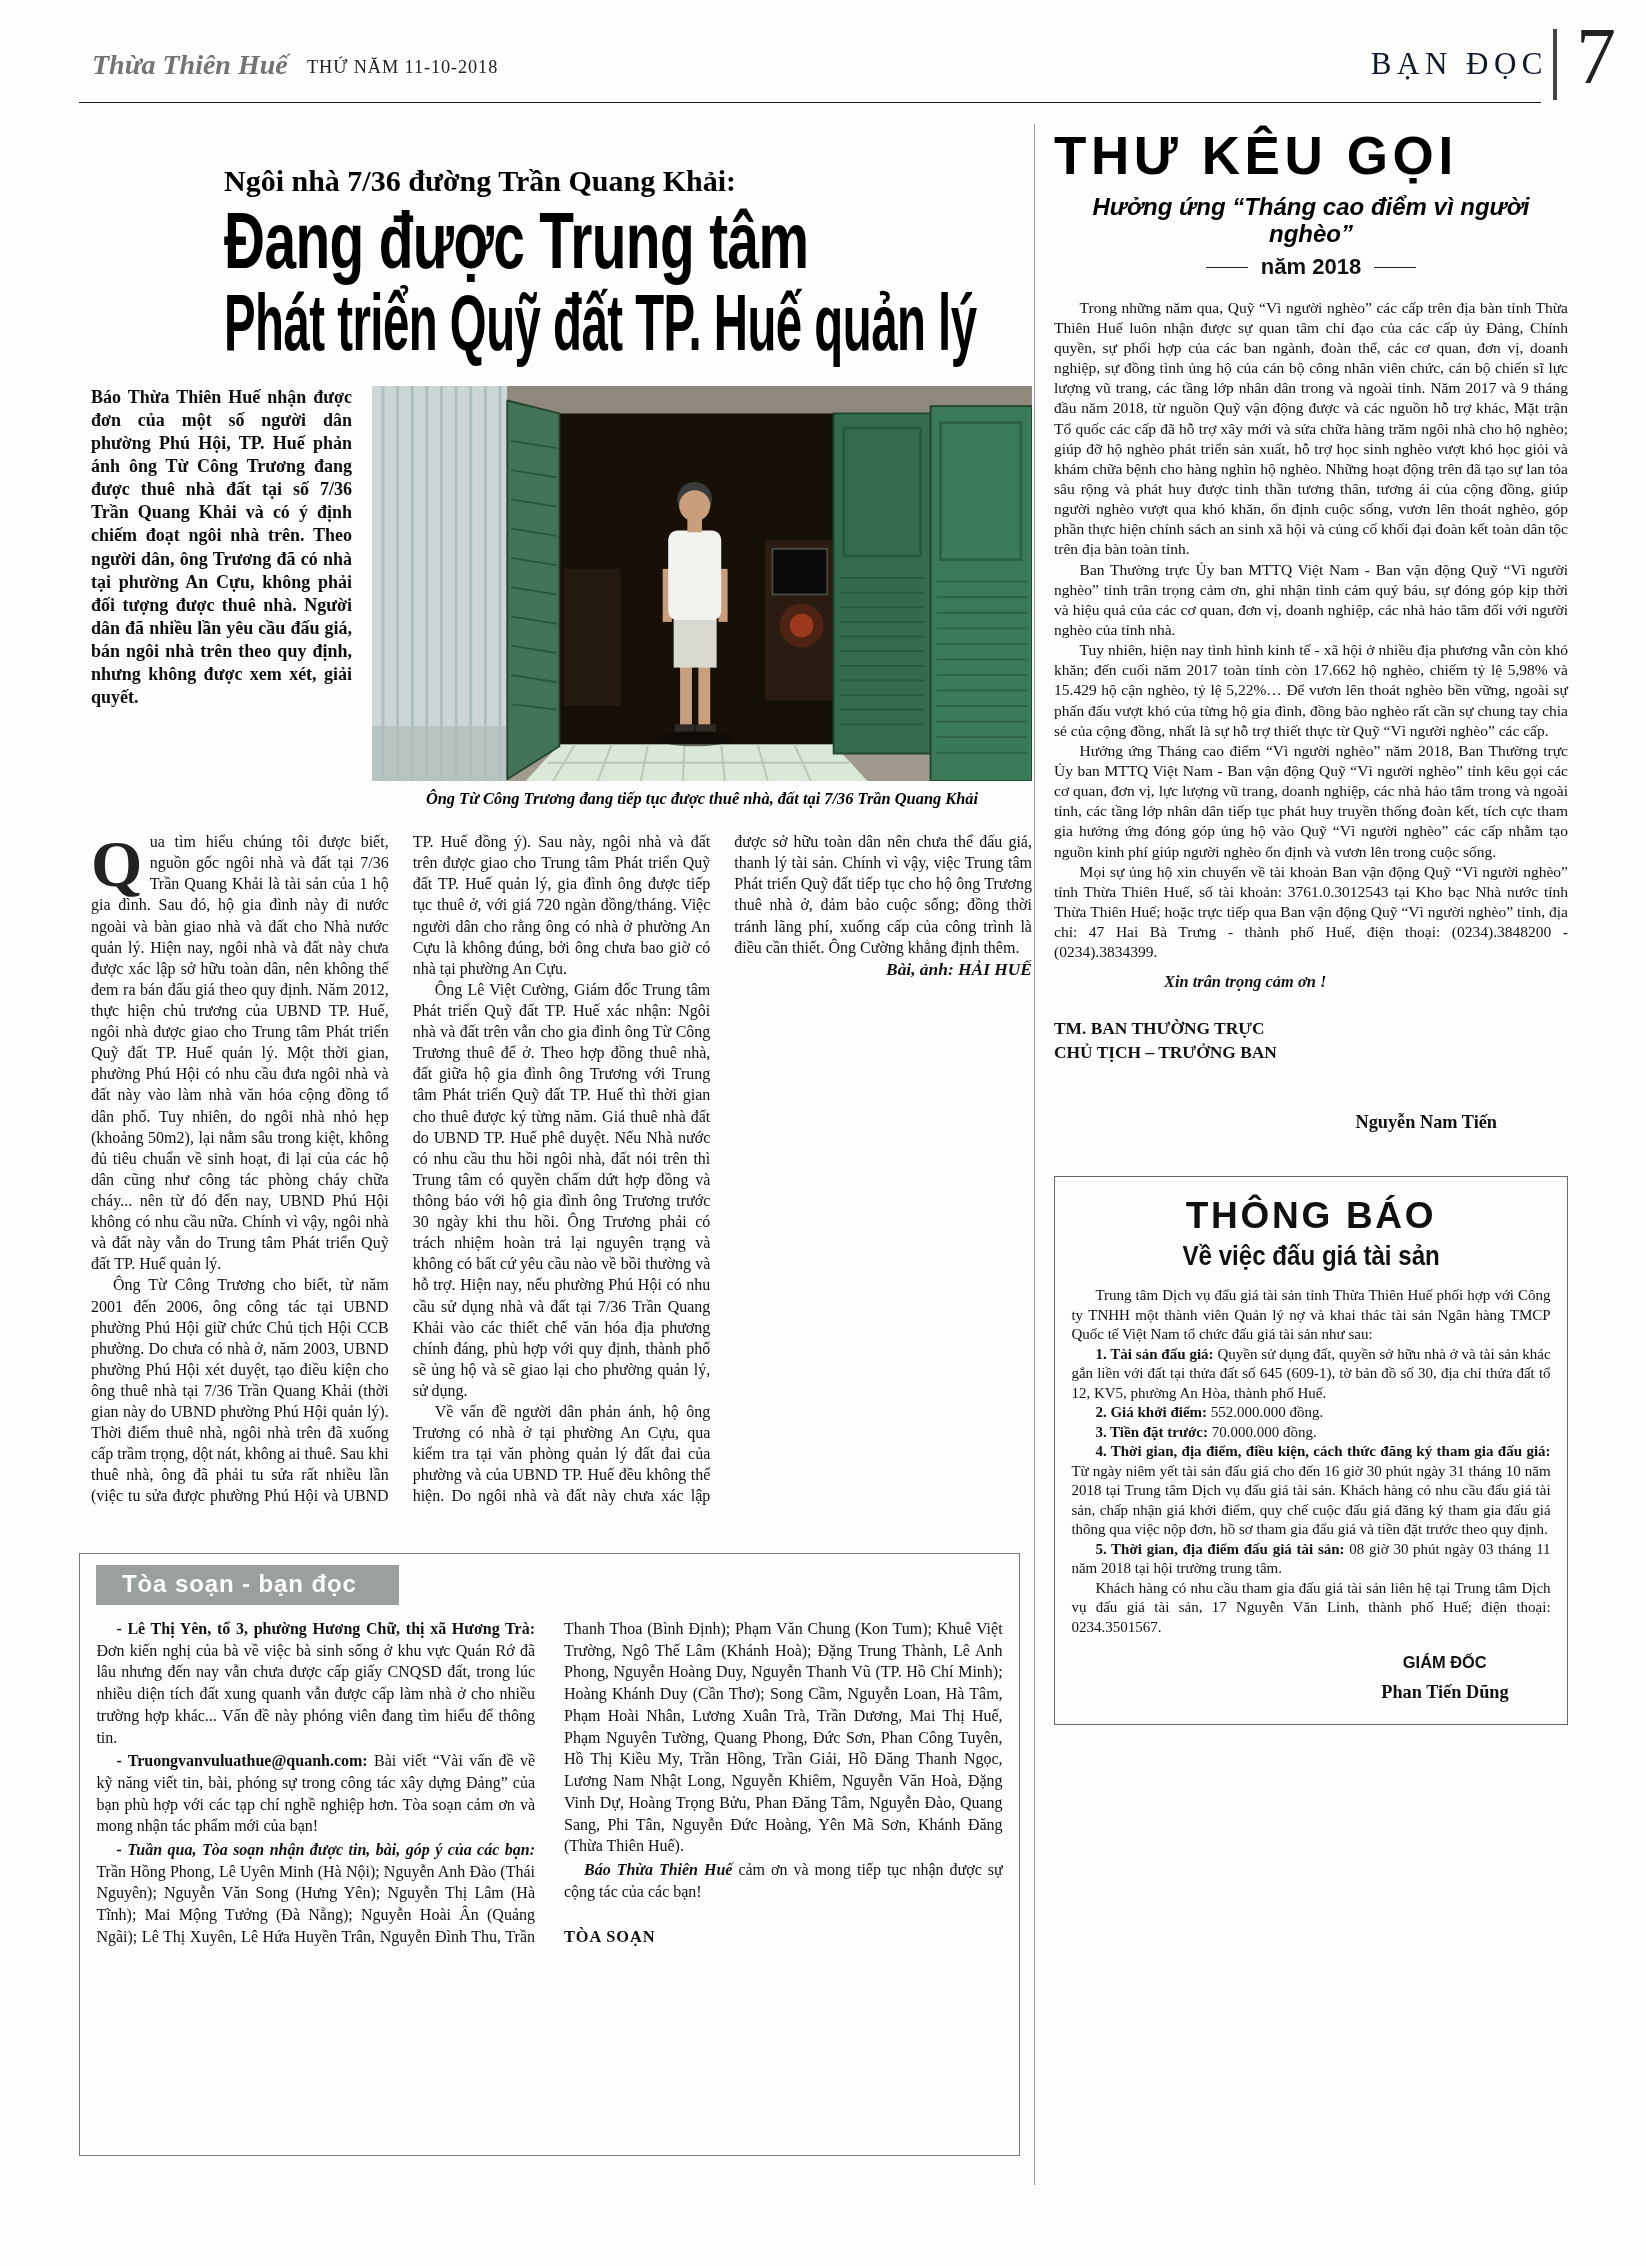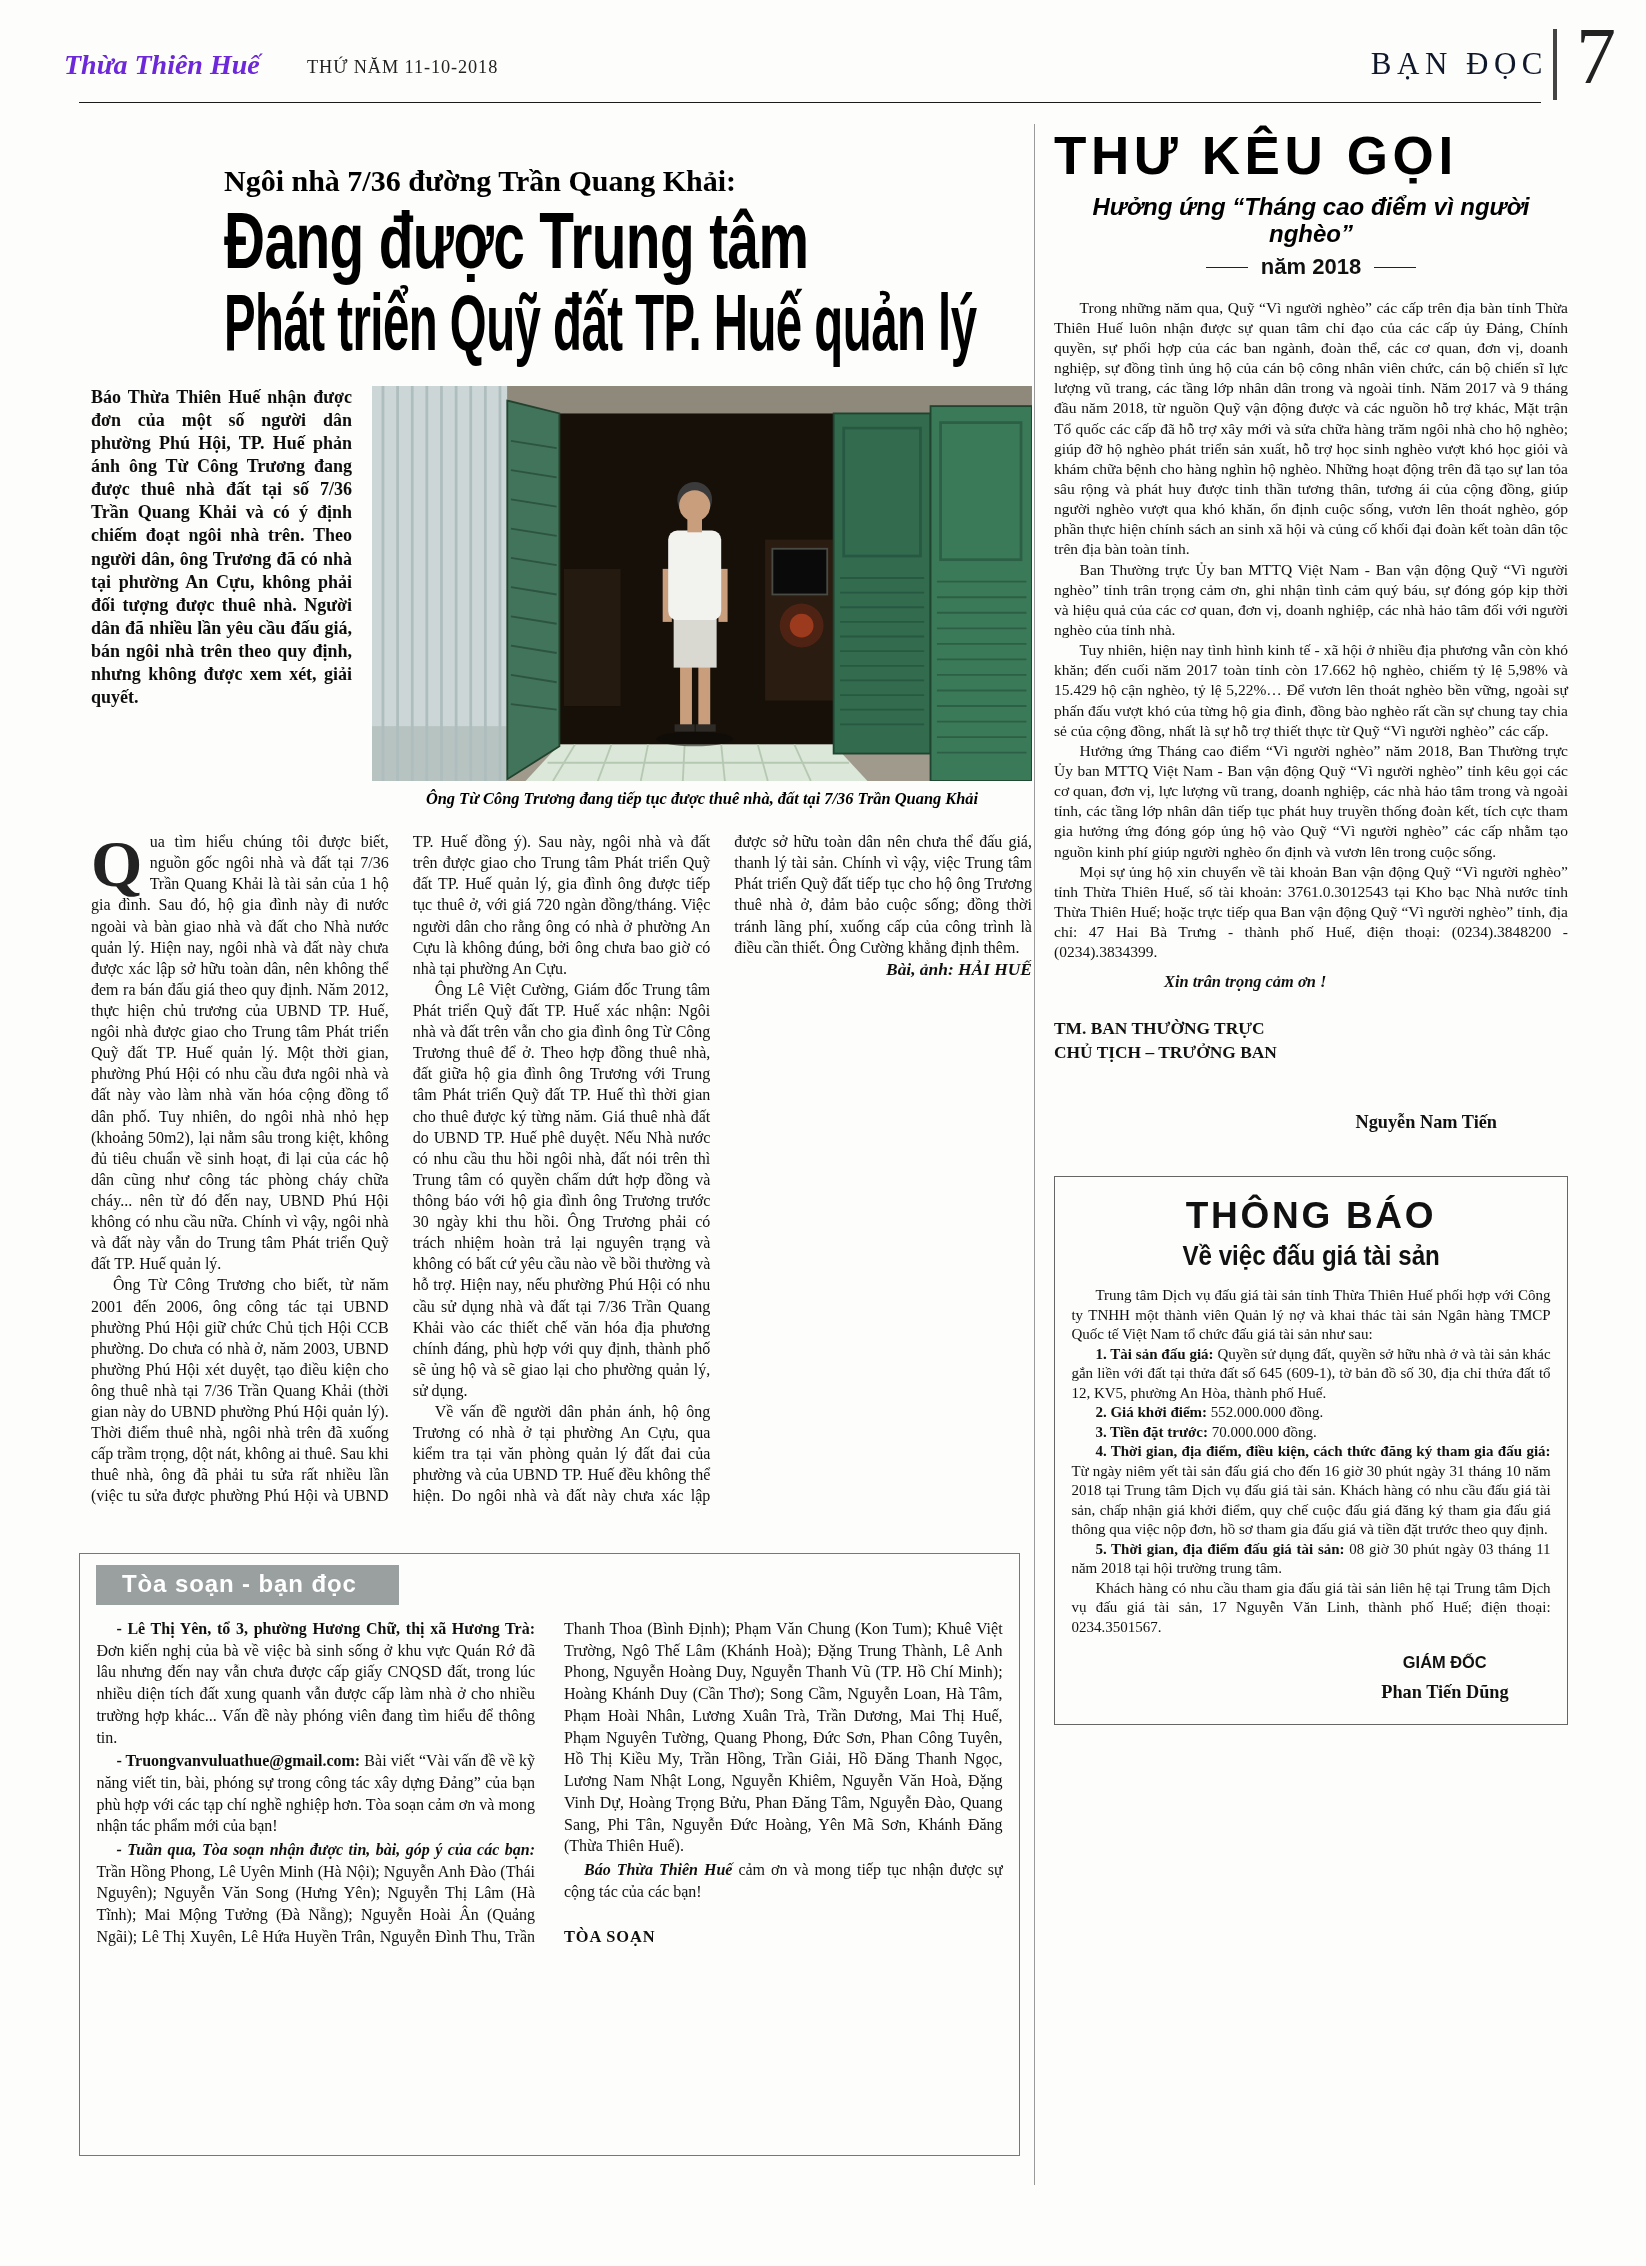--- a/index.html
+++ b/index.html
@@ -4,21 +4,21 @@
 <style>
   * { margin:0; padding:0; box-sizing:border-box; }
   html,body { background:#e8e8e4; }
   .page {
     position:relative; width:1647px; height:2267px; background:#fdfdfb;
     margin:0 auto; overflow:hidden; color:#111;
     font-family:"Liberation Serif", serif;
   }
 
   
-  .masthead { position:absolute; left:64px; top:51px; font:bold italic 28px/1 "Liberation Serif", serif; color:#6d28d9; }
+  .masthead { position:absolute; left:92px; top:51px; font:bold italic 28px/1 "Liberation Serif", serif; color:#737373; }
   .issue-date { position:absolute; left:307px; top:58px; font:18.3px/1 "Liberation Serif", serif; letter-spacing:0.9px; color:#222; }
   .section-label { position:absolute; right:99px; top:48px; font:31px/1 "Liberation Serif", serif; letter-spacing:5.5px; color:#0f172a; }
   .pagenum-bar { position:absolute; left:1553px; top:29px; width:3.7px; height:71px; background:#444; }
   .page-number { position:absolute; right:31px; top:16.4px; font:80px/1 "Liberation Serif", serif; color:#222; }
   .header-rule { position:absolute; left:79px; top:102px; width:1462px; border-top:1.8px solid #1b1b1b; }
 
   
   .left-col { position:absolute; left:91px; top:122px; width:941px;margin-top:38px; }
   .v-divider { position:absolute; left:1034px; top:124px; width:0.9px; height:2061px; background:#9a9a9a; }
   .right-col { position:absolute; left:1054px; top:128px; width:514px; }
@@ -215,21 +215,21 @@
       <p>Ông Lê Việt Cường, Giám đốc Trung tâm Phát triển Quỹ đất TP. Huế xác nhận: Ngôi nhà và đất trên vẫn cho gia đình ông Từ Công Trương thuê để ở. Theo hợp đồng thuê nhà, đất giữa hộ gia đình ông Trương với Trung tâm Phát triển Quỹ đất TP. Huế thì thời gian cho thuê được ký từng năm. Giá thuê nhà đất do UBND TP. Huế phê duyệt. Nếu Nhà nước có nhu cầu thu hồi ngôi nhà, đất nói trên thì Trung tâm có quyền chấm dứt hợp đồng và thông báo với hộ gia đình ông Trương trước 30 ngày khi thu hồi. Ông Trương phải có trách nhiệm hoàn trả lại nguyên trạng và không có bất cứ yêu cầu nào về bồi thường và hỗ trợ. Hiện nay, nếu phường Phú Hội có nhu cầu sử dụng nhà và đất tại 7/36 Trần Quang Khải vào các thiết chế văn hóa địa phương chính đáng, phù hợp với quy định, thành phố sẽ ủng hộ và sẽ giao lại cho phường quản lý, sử dụng.</p>
       <p>Về vấn đề người dân phản ánh, hộ ông Trương có nhà ở tại phường An Cựu, qua kiểm tra tại văn phòng quản lý đất đai của phường và của UBND TP. Huế đều không thể hiện. Do ngôi nhà và đất này chưa xác lập được sở hữu toàn dân nên chưa thể đấu giá, thanh lý tài sản. Chính vì vậy, việc Trung tâm Phát triển Quỹ đất tiếp tục cho hộ ông Trương thuê nhà ở, đảm bảo cuộc sống; đồng thời tránh lãng phí, xuống cấp của công trình là điều cần thiết. Ông Cường khẳng định thêm.</p>
       <p class="byline">Bài, ảnh: HẢI HUẾ</p>
     </div>
   </div>
 
   <div class="mailbox">
     <div class="mailbox-titlebar">Tòa soạn - bạn đọc</div>
     <div class="mailbox-cols">
       <p><b class="lead-bold">- Lê Thị Yên, tổ 3, phường Hương Chữ, thị xã Hương Trà:</b><span> Đơn kiến nghị của bà về việc bà sinh sống ở khu vực Quán Rớ đã lâu nhưng đến nay vẫn chưa được cấp giấy CNQSD đất, trong lúc nhiều diện tích đất xung quanh vẫn được cấp làm nhà ở cho nhiều trường hợp khác... Vấn đề này phóng viên đang tìm hiểu để thông tin.</span></p>
-      <p><b class="lead-bold">- Truongvanvuluathue@gmail.com:</b><span> Bài viết “Vài vấn đề về kỹ năng viết tin, bài, phóng sự trong công tác xây dựng Đảng” của bạn phù hợp với các tạp chí nghề nghiệp hơn. Tòa soạn cảm ơn và mong nhận tác phẩm mới của bạn!</span></p>
+      <p><b class="lead-bold">- Truongvanvuluathue@quanh.com:</b><span> Bài viết “Vài vấn đề về kỹ năng viết tin, bài, phóng sự trong công tác xây dựng Đảng” của bạn phù hợp với các tạp chí nghề nghiệp hơn. Tòa soạn cảm ơn và mong nhận tác phẩm mới của bạn!</span></p>
       <p><b class="lead-bi">- Tuần qua, Tòa soạn nhận được tin, bài, góp ý của các bạn:</b><span> Trần Hồng Phong, Lê Uyên Minh (Hà Nội); Nguyễn Anh Đào (Thái Nguyên); Nguyễn Văn Song (Hưng Yên); Nguyễn Thị Lâm (Hà Tĩnh); Mai Mộng Tưởng (Đà Nẵng); Nguyễn Hoài Ân (Quảng Ngãi); Lê Thị Xuyên, Lê Hứa Huyền Trân, Nguyễn Đình Thu, Trần Thanh Thoa (Bình Định); Phạm Văn Chung (Kon Tum); Khuê Việt Trường, Ngô Thế Lâm (Khánh Hoà); Đặng Trung Thành, Lê Anh Phong, Nguyễn Hoàng Duy, Nguyễn Thanh Vũ (TP. Hồ Chí Minh); Hoàng Khánh Duy (Cần Thơ); Song Cầm, Nguyễn Loan, Hà Tâm, Phạm Hoài Nhân, Lương Xuân Trà, Trần Dương, Mai Thị Huế, Phạm Nguyên Tường, Quang Phong, Đức Sơn, Phan Công Tuyên, Hồ Thị Kiều My, Trần Hồng, Trần Giải, Hồ Đăng Thanh Ngọc, Lương Nam Nhật Long, Nguyễn Khiêm, Nguyễn Văn Hoà, Đặng Vinh Dự, Hoàng Trọng Bửu, Phan Đăng Tâm, Nguyễn Đào, Quang Sang, Phi Tân, Nguyễn Đức Hoàng, Yên Mã Sơn, Khánh Đăng (Thừa Thiên Huế).</span></p>
       <p><b class="lead-bi">Báo Thừa Thiên Huế</b><span> cảm ơn và mong tiếp tục nhận được sự cộng tác của các bạn!</span></p>
       <div class="mailbox-sign">TÒA SOẠN</div>
     </div>
   </div>
 
   <div class="right-col">
 
     <div class="appeal">
       <div class="appeal-title">THƯ KÊU GỌI</div>

